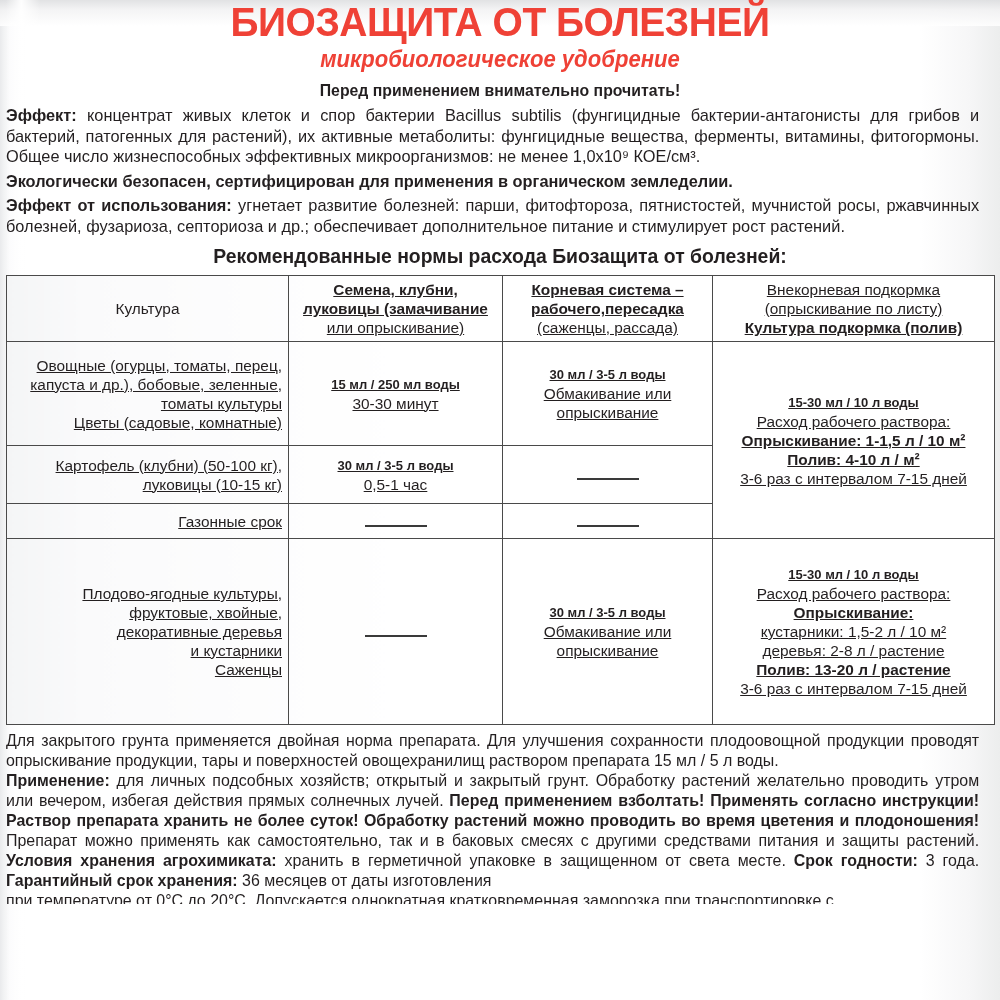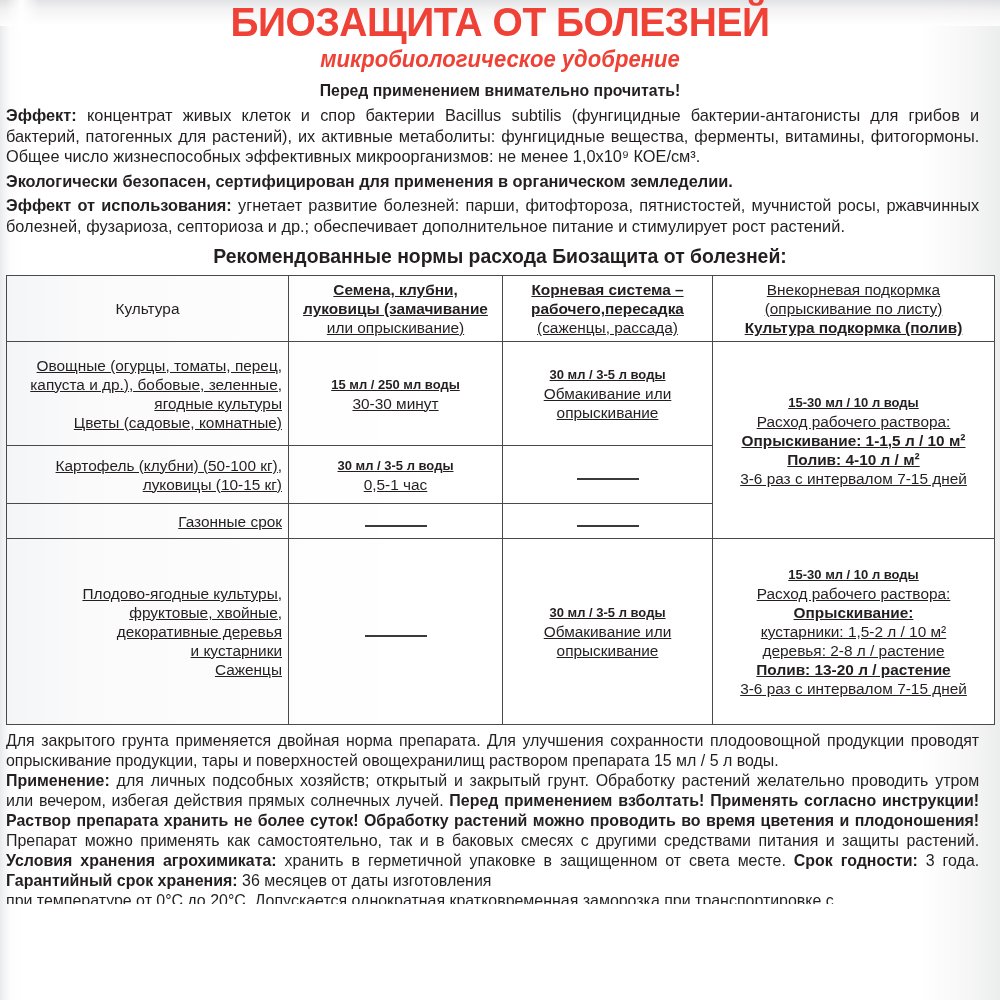--- a/index.html
+++ b/index.html
@@ -191,21 +191,21 @@
           <span class="cell-line b">Культура подкормка (полив)</span>
         </th>
       </tr>
     </thead>
     <tbody>
 
       <tr style="height:104px">
         <td class="c-left">
           <span class="cell-line">Овощные (огурцы, томаты, перец,</span>
           <span class="cell-line">капуста и др.), бобовые, зеленные,</span>
-          <span class="cell-line">ягодные культуры</span>
+          <span class="cell-line">томаты культуры</span>
           <span class="cell-line">Цветы (садовые, комнатные)</span>
         </td>
         <td class="c-ctr">
           <span class="cell-line b big">15 мл / 250 мл воды</span>
           <span class="cell-line">30-30 минут</span>
         </td>
         <td class="c-ctr">
           <span class="cell-line b big">30 мл / 3-5 л воды</span>
           <span class="cell-line">Обмакивание или</span>
           <span class="cell-line">опрыскивание</span>

